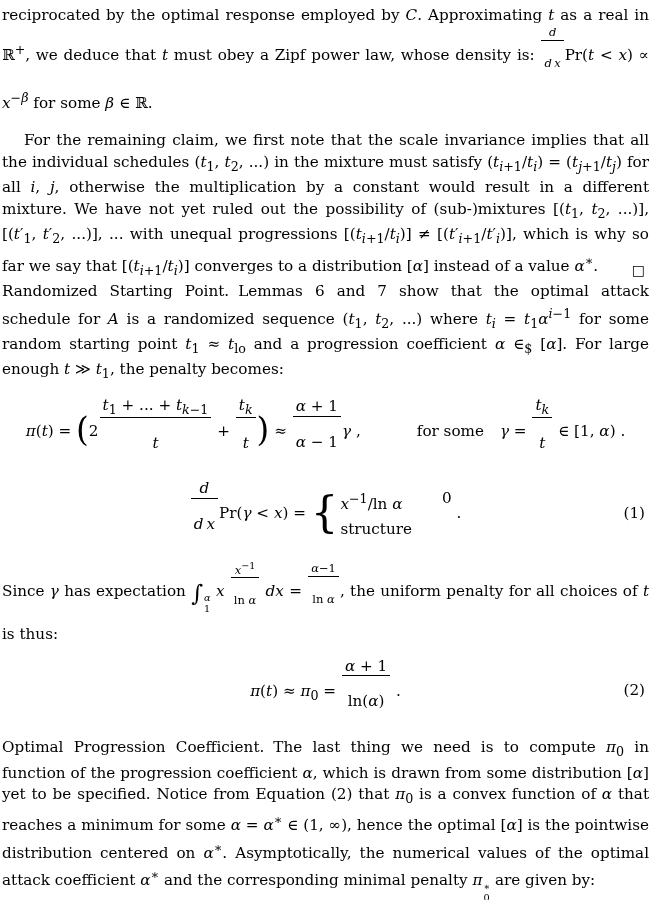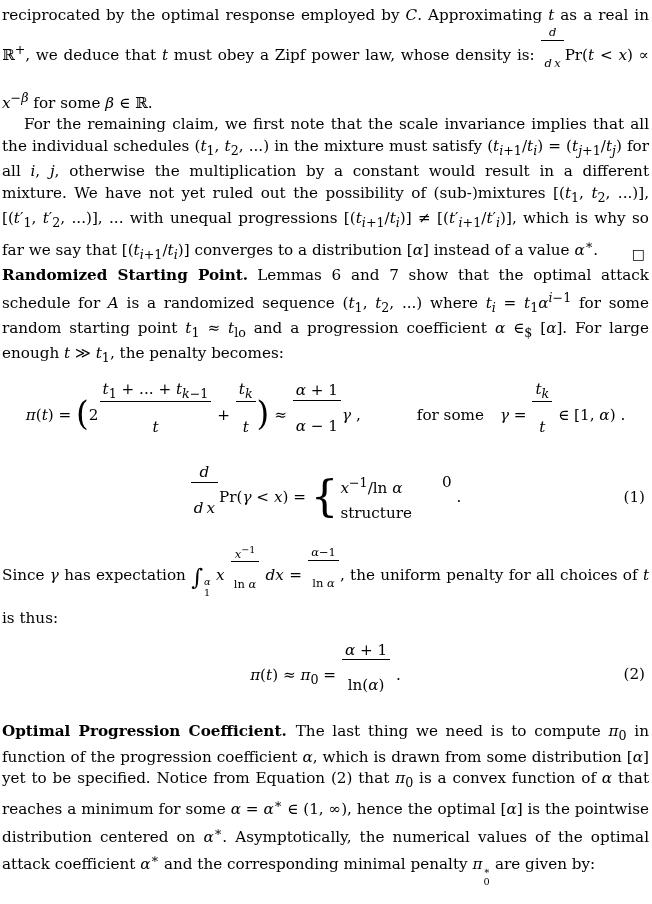--- a/index.html
+++ b/index.html
@@ -6,24 +6,24 @@
   .page {
     width: 652px; height: 900px; box-sizing: border-box;
     padding: 5px 3px 0 2px; overflow: hidden;
     background: #ffffff; color: #000000;
     font-family: "DejaVu Serif", "DejaVu Sans", serif;
     font-size: 15.2px; line-height: 21.4px;
   }
   p.para { margin: 0; text-align: justify; }
   p.indent { text-indent: 22px; }
   .runin-para { margin-top: 15px; }
-  .runin { font-weight: bold; margin-right: 9px; }
+  .runin { font-weight: normal; margin-right: 9px; }
   i { font-style: italic; }
   .cal { font-style: italic; }
-  .qed-wrap { position: relative; }
+  .qed-wrap { position: relative; margin-top: 16px; }
   .qed { position: absolute; right: 4px; bottom: 0; font-size: 14px; }
 
   
   .eq { position: relative; display: flex; justify-content: center; align-items: flex-end;
         margin: 11px 0; min-height: 44px; }
   .eq .eqbody { text-align: center; }
   .eqnum { position: absolute; right: 4px; top: 50%; transform: translateY(-50%); }
 
   
   .fr { display: inline-block; vertical-align: middle; text-align: center; padding: 0 1px; }

